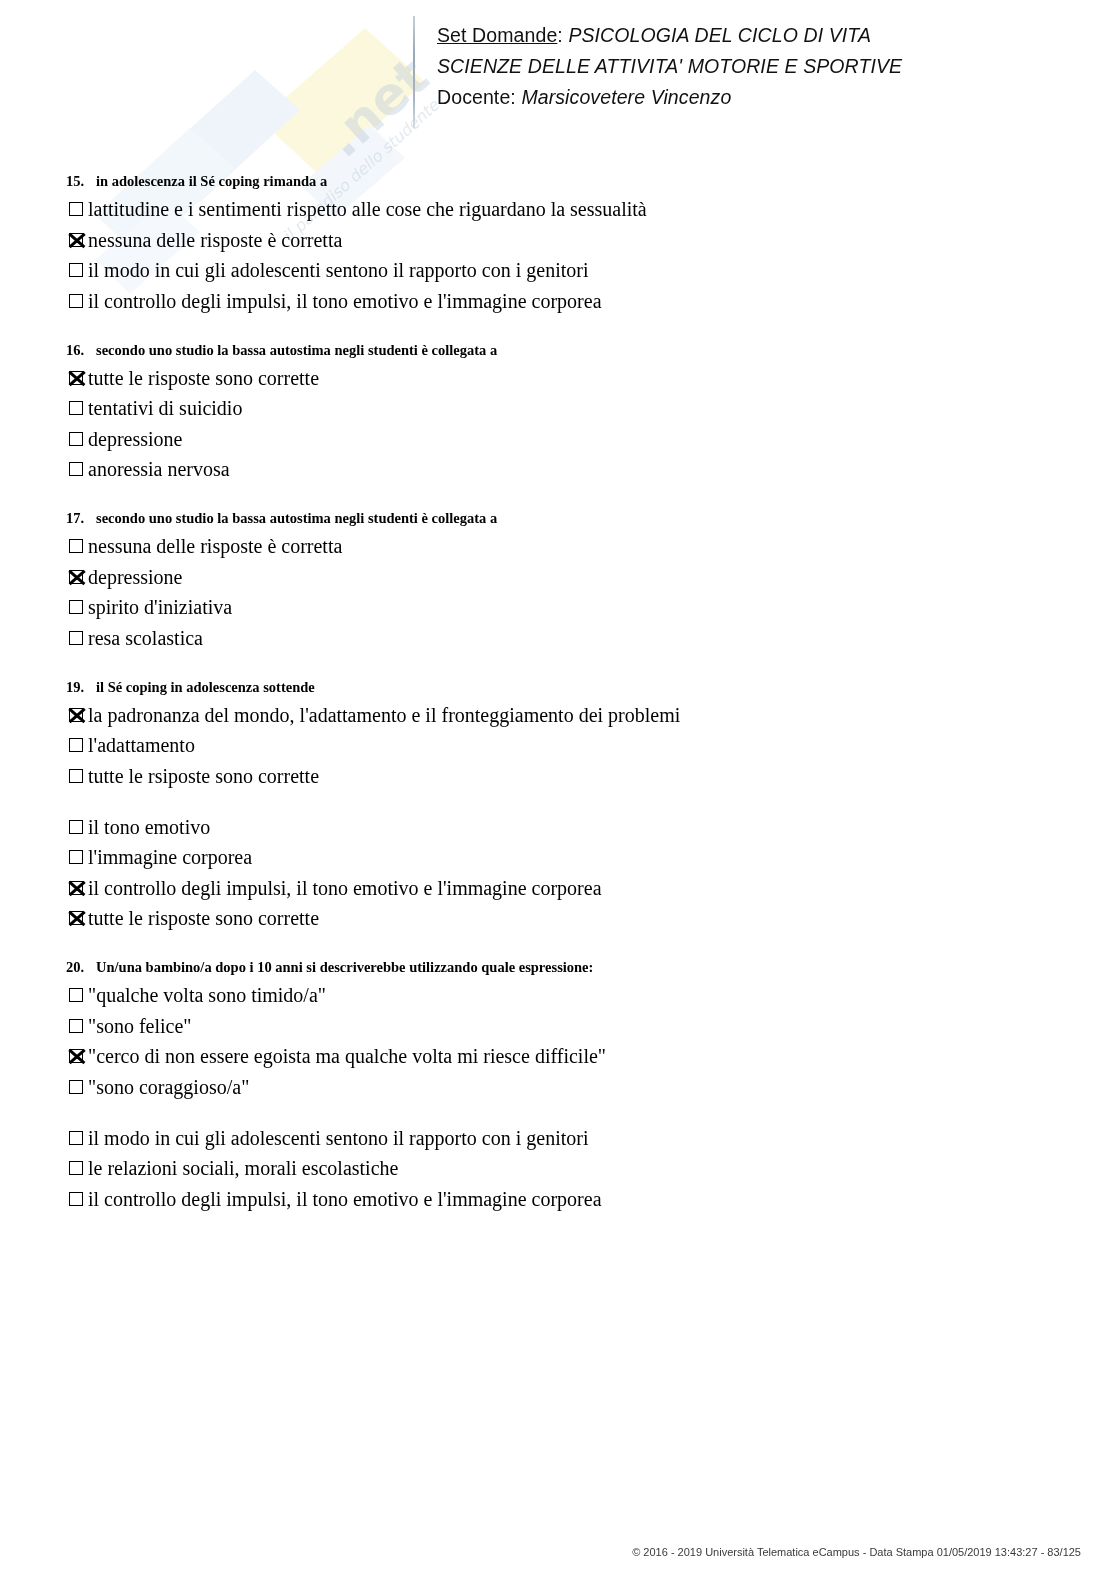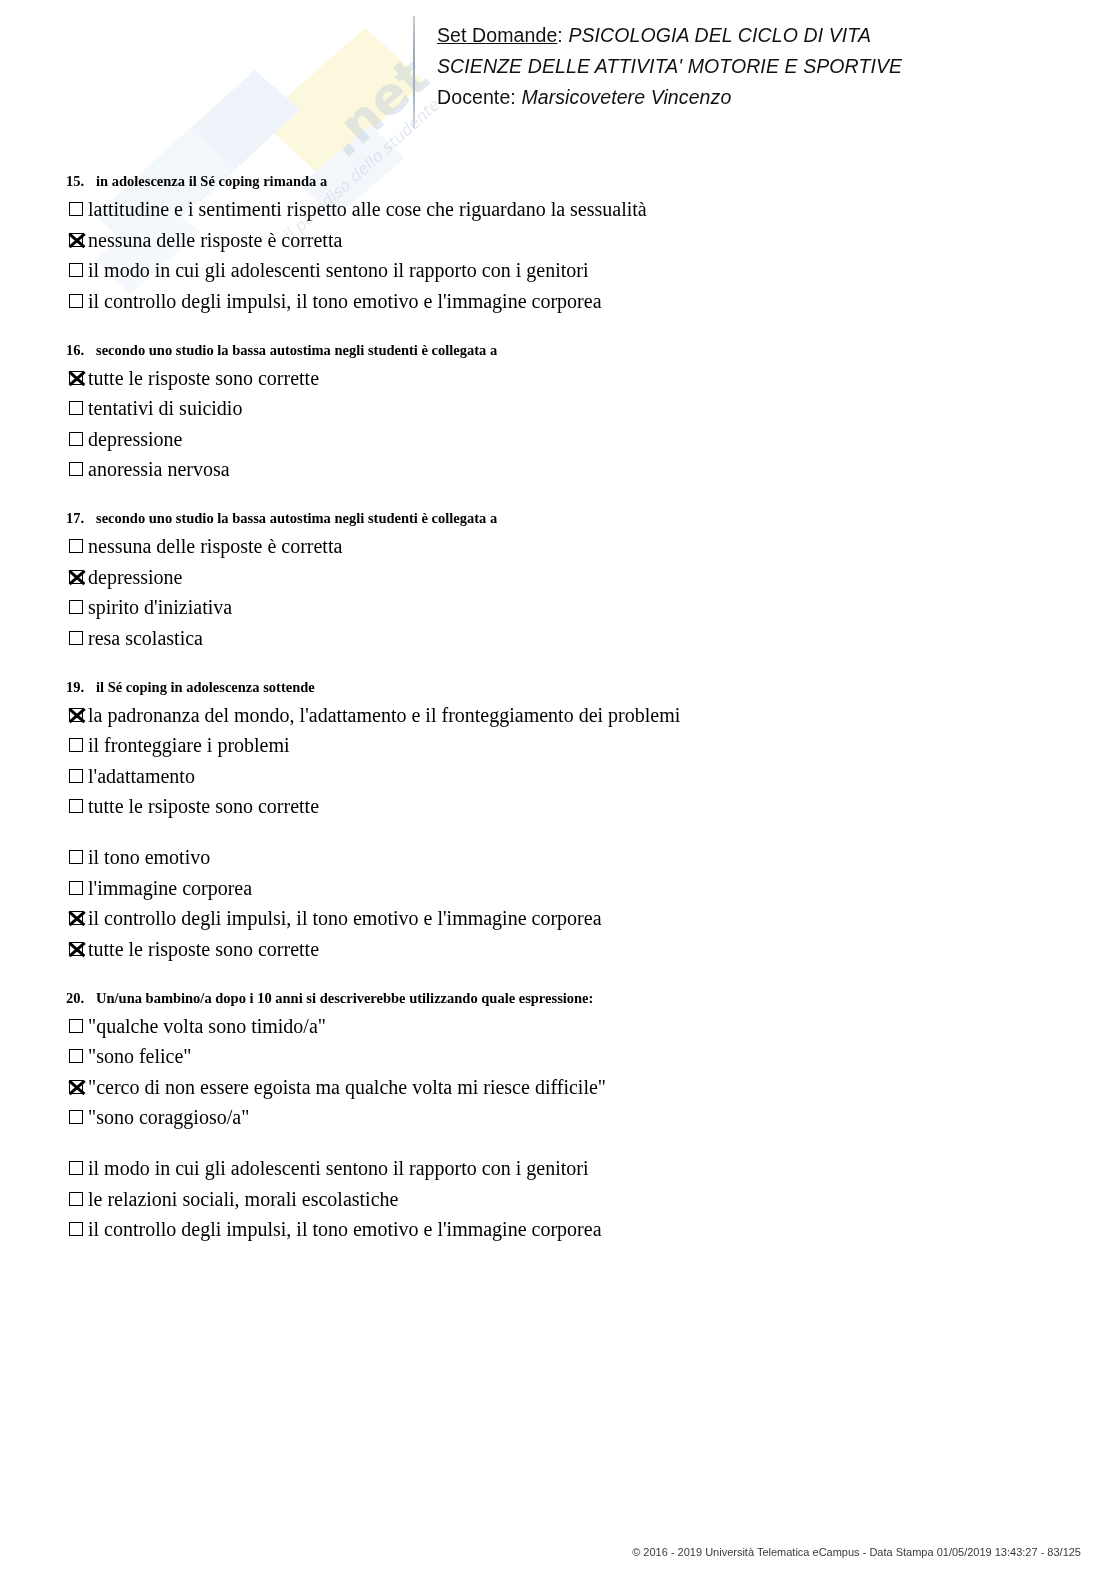--- a/index.html
+++ b/index.html
@@ -190,21 +190,20 @@
     <div class="question-block">
       <div class="q-head"><span class="q-num">17.</span><span class="q-text">secondo uno studio la bassa autostima negli studenti è collegata a</span></div>
       <div class="option-row"><span class="checkbox"></span><span class="opt-label">nessuna delle risposte è corretta</span></div>
       <div class="option-row"><span class="checkbox checked"></span><span class="opt-label">depressione</span></div>
       <div class="option-row"><span class="checkbox"></span><span class="opt-label">spirito d'iniziativa</span></div>
       <div class="option-row"><span class="checkbox"></span><span class="opt-label">resa scolastica</span></div>
     </div>
     <div class="question-block">
       <div class="q-head"><span class="q-num">19.</span><span class="q-text">il Sé coping in adolescenza sottende</span></div>
       <div class="option-row"><span class="checkbox checked"></span><span class="opt-label">la padronanza del mondo, l'adattamento e il fronteggiamento dei problemi</span></div>
-      <div class="option-row"><span class="checkbox"></span><span class="opt-label">il fronteggiare i problemi</span></div>
       <div class="option-row"><span class="checkbox"></span><span class="opt-label">l'adattamento</span></div>
       <div class="option-row"><span class="checkbox"></span><span class="opt-label">tutte le rsiposte sono corrette</span></div>
     </div>
     <div class="question-block">
       <div class="option-row"><span class="checkbox"></span><span class="opt-label">il tono emotivo</span></div>
       <div class="option-row"><span class="checkbox"></span><span class="opt-label">l'immagine corporea</span></div>
       <div class="option-row"><span class="checkbox checked"></span><span class="opt-label">il controllo degli impulsi, il tono emotivo e l'immagine corporea</span></div>
       <div class="option-row"><span class="checkbox checked"></span><span class="opt-label">tutte le risposte sono corrette</span></div>
     </div>
     <div class="question-block">

